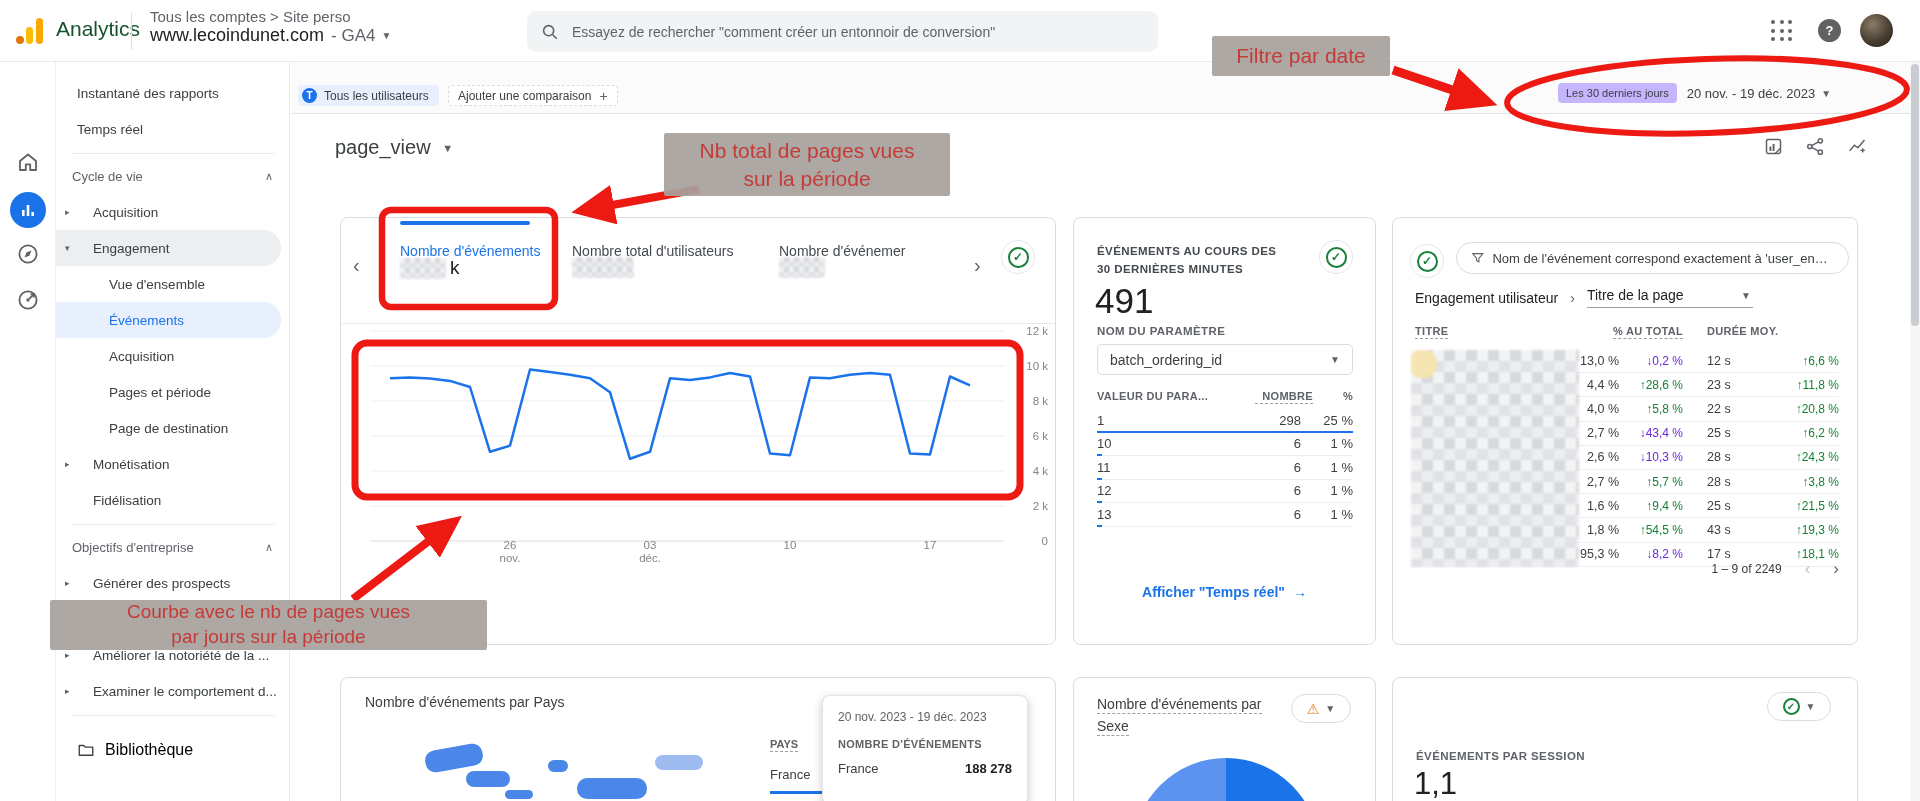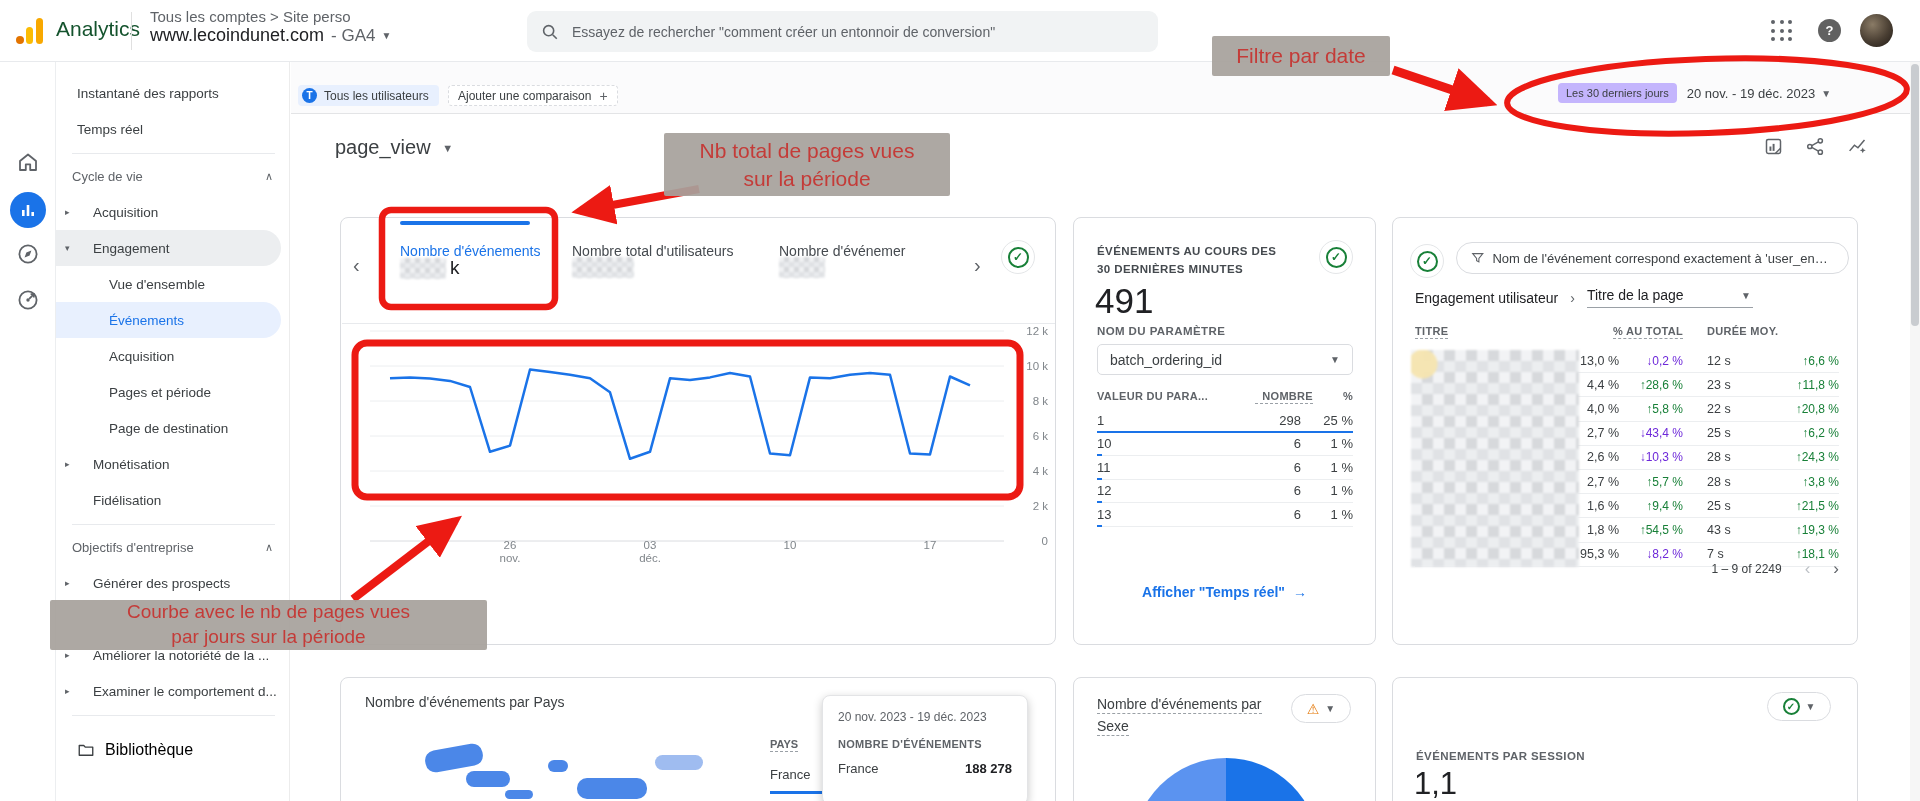--- a/index.html
+++ b/index.html
@@ -446,21 +446,21 @@
           <span class="c-gap"></span>
           <span class="c-pct">1,8 %</span>
           <span class="c-delta up">↑54,5 %</span>
           <span class="c-dur">43 s</span>
           <span class="c-delta2 up">↑19,3 %</span>
         </div>
         <div class="eng-row">
           <span class="c-gap"></span>
           <span class="c-pct">95,3 %</span>
           <span class="c-delta down">↓8,2 %</span>
-          <span class="c-dur">7 s</span>
+          <span class="c-dur">17 s</span>
           <span class="c-delta2 up">↑18,1 %</span>
         </div>
       </div>
     <div class="mosaic-big abs" style="left:18px; top:132px; width:168px; height:217px;"></div>
     <div class="abs" style="left:198px; top:341px; width:248px; display:flex; justify-content:flex-end; align-items:center; gap:23px; font-size:12px; color:#3c4043;">
       <span>1 – 9 of 2249</span>
       <span style="color:#bdc1c6; font-size:17px;">‹</span>
       <span style="color:#5f6368; font-size:17px;">›</span>
     </div>
   </section>

